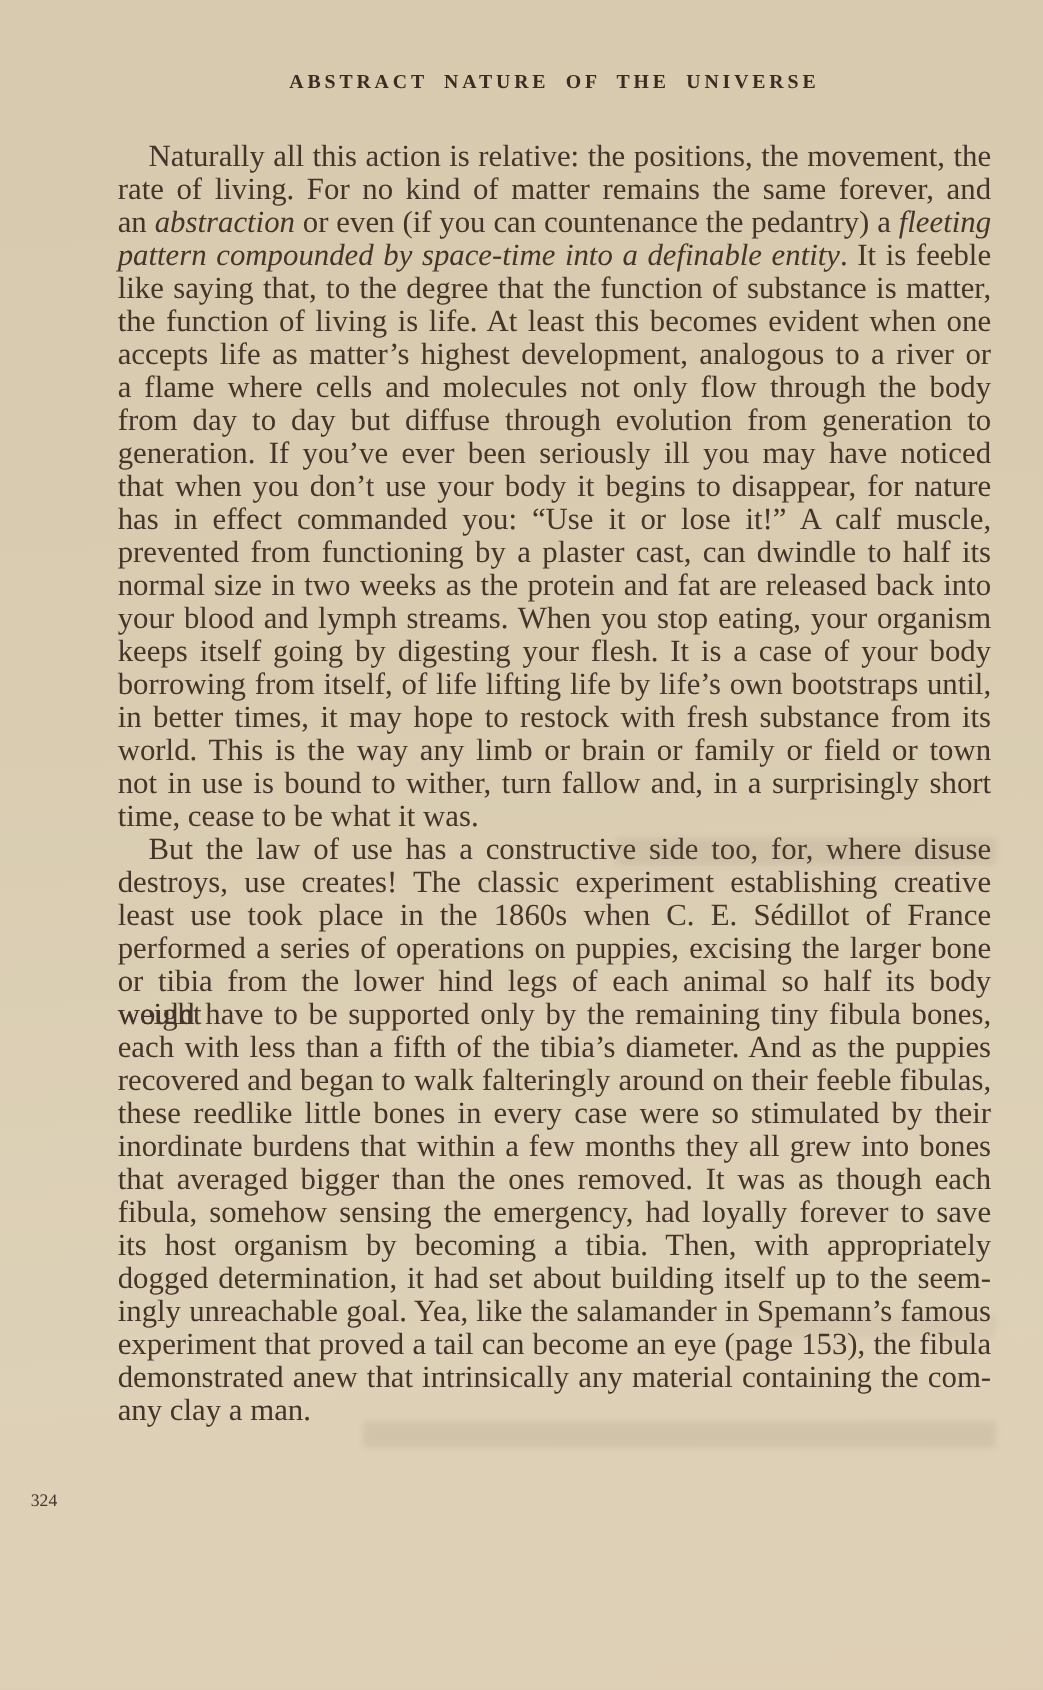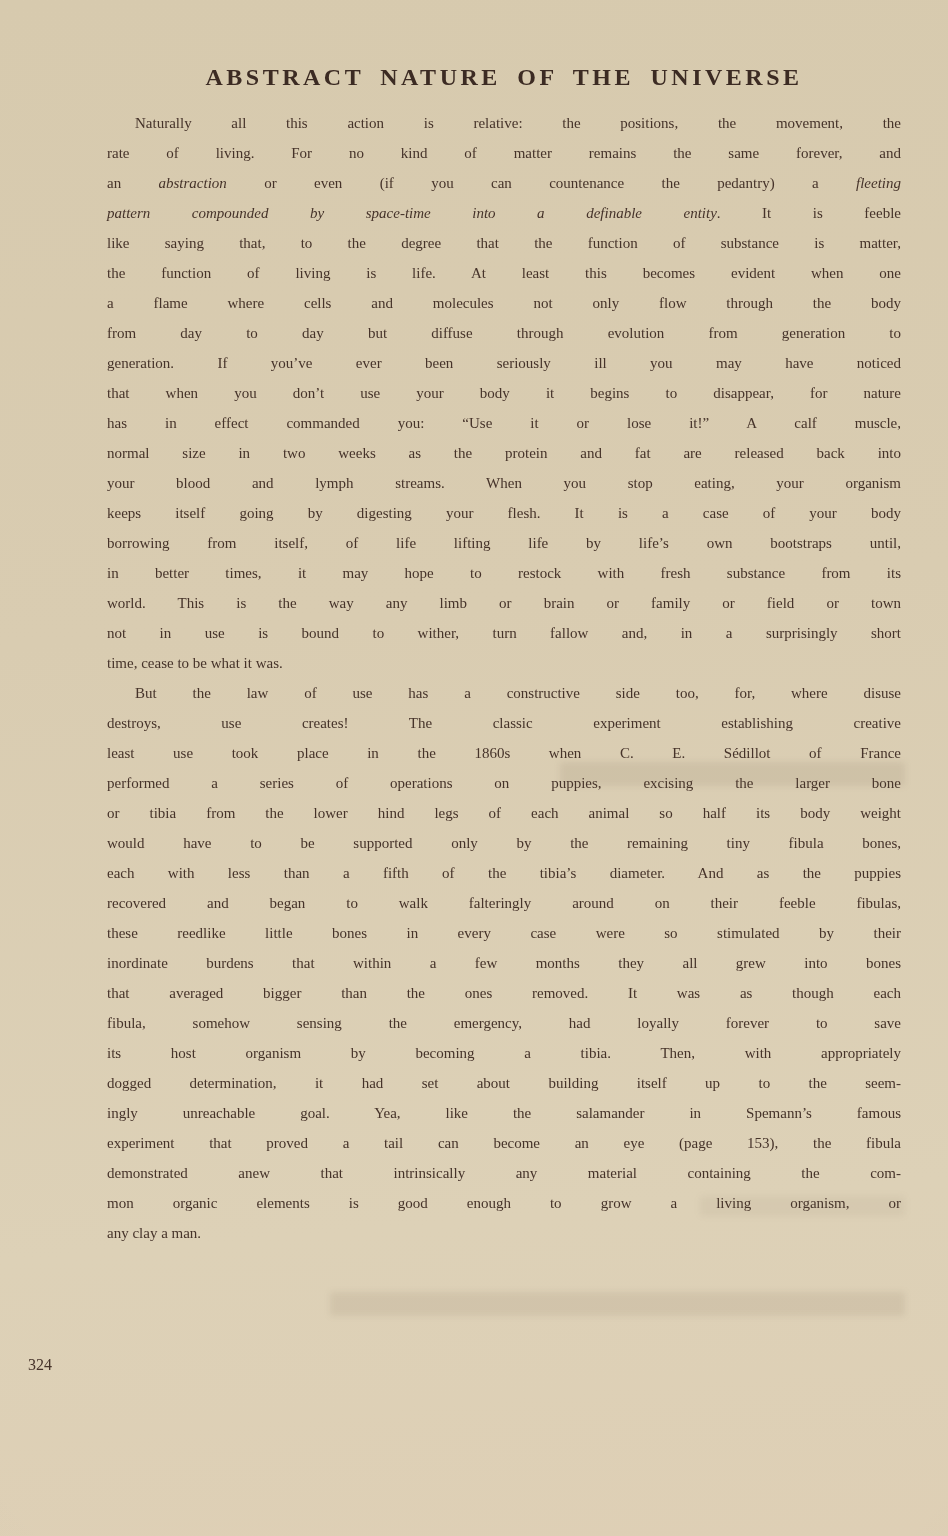--- a/index.html
+++ b/index.html
@@ -22,32 +22,32 @@
       radial-gradient(ellipse 140% 120% at 50% 45%, rgba(255,255,255,0.00) 55%, rgba(120,100,70,0.07) 100%),
       linear-gradient(175deg, #d7caae 0%, #d9ccb1 40%, #ddd1b7 78%, #decfb5 100%);
     color: var(--ink, #46332a);
   }
   .running-head {
     position: absolute;
     top: 64px;
     left: 107px;
     width: 794px;
     text-align: center;
-    font-size: 24px;
+    font-size: 18px;
     font-weight: 700;
     letter-spacing: 3.5px;
     word-spacing: 7px;
     color: #3c2b23;
   }
   .text-block {
     position: absolute;
-    top: 108px;
+    top: 128px;
     left: 107px;
     width: 794px;
-    font-size: 15px;
+    font-size: 28px;
     line-height: 30px;
   }
   .para { margin: 0; }
   .line {
     height: 30px;
     text-align: justify;
     text-align-last: justify;
     white-space: normal;
   }
   .line.no-just {
@@ -84,25 +84,27 @@
 
   <div class="text-block">
 
   <div class="para">
         <div class="line first-line"><span>Naturally all this action is relative: the positions, the movement, the</span></div>
         <div class="line"><span>rate of living.  For no kind of matter remains the same forever, and</span></div>
         <div class="line"><span>an </span><i>abstraction</i><span> or even (if you can countenance the pedantry) a </span><i>fleeting</i></div>
         <div class="line"><i>pattern compounded by space-time into a definable entity</i><span>.  It is feeble</span></div>
         <div class="line"><span>like saying that, to the degree that the function of substance is matter,</span></div>
         <div class="line"><span>the function of living is life.  At least this becomes evident when one</span></div>
+        <div class="line"><span>accepts life as matter’s highest development, analogous to a river or</span></div>
         <div class="line"><span>a flame where cells and molecules not only flow through the body</span></div>
         <div class="line"><span>from day to day but diffuse through evolution from generation to</span></div>
         <div class="line"><span>generation.  If you’ve ever been seriously ill you may have noticed</span></div>
         <div class="line"><span>that when you don’t use your body it begins to disappear, for nature</span></div>
         <div class="line"><span>has in effect commanded you: “Use it or lose it!”  A calf muscle,</span></div>
+        <div class="line"><span>prevented from functioning by a plaster cast, can dwindle to half its</span></div>
         <div class="line"><span>normal size in two weeks as the protein and fat are released back into</span></div>
         <div class="line"><span>your blood and lymph streams.  When you stop eating, your organism</span></div>
         <div class="line"><span>keeps itself going by digesting your flesh.  It is a case of your body</span></div>
         <div class="line"><span>borrowing from itself, of life lifting life by life’s own bootstraps until,</span></div>
         <div class="line"><span>in better times, it may hope to restock with fresh substance from its</span></div>
         <div class="line"><span>world.  This is the way any limb or brain or family or field or town</span></div>
         <div class="line"><span>not in use is bound to wither, turn fallow and, in a surprisingly short</span></div>
         <div class="line no-just"><span>time, cease to be what it was.</span></div>
       </div>
       <div class="para">
@@ -116,21 +118,20 @@
         <div class="line"><span>recovered and began to walk falteringly around on their feeble fibulas,</span></div>
         <div class="line"><span>these reedlike little bones in every case were so stimulated by their</span></div>
         <div class="line"><span>inordinate burdens that within a few months they all grew into bones</span></div>
         <div class="line"><span>that averaged bigger than the ones removed.  It was as though each</span></div>
         <div class="line"><span>fibula, somehow sensing the emergency, had loyally forever to save</span></div>
         <div class="line"><span>its host organism by becoming a tibia.  Then, with appropriately</span></div>
         <div class="line"><span>dogged determination, it had set about building itself up to the seem-</span></div>
         <div class="line"><span>ingly unreachable goal.  Yea, like the salamander in Spemann’s famous</span></div>
         <div class="line"><span>experiment that proved a tail can become an eye (page 153), the fibula</span></div>
         <div class="line"><span>demonstrated anew that intrinsically any material containing the com-</span></div>
-        <div class="line"><span>mon organic elements is good enough to grow a living organism, or</span></div>
         <div class="line no-just"><span>any clay a man.</span></div>
       </div>
     </div>
 
   <div class="page-number">324</div>
 
   <div class="show-through a"></div>
   <div class="show-through b"></div>
   <div class="show-through c"></div>
 </div>

